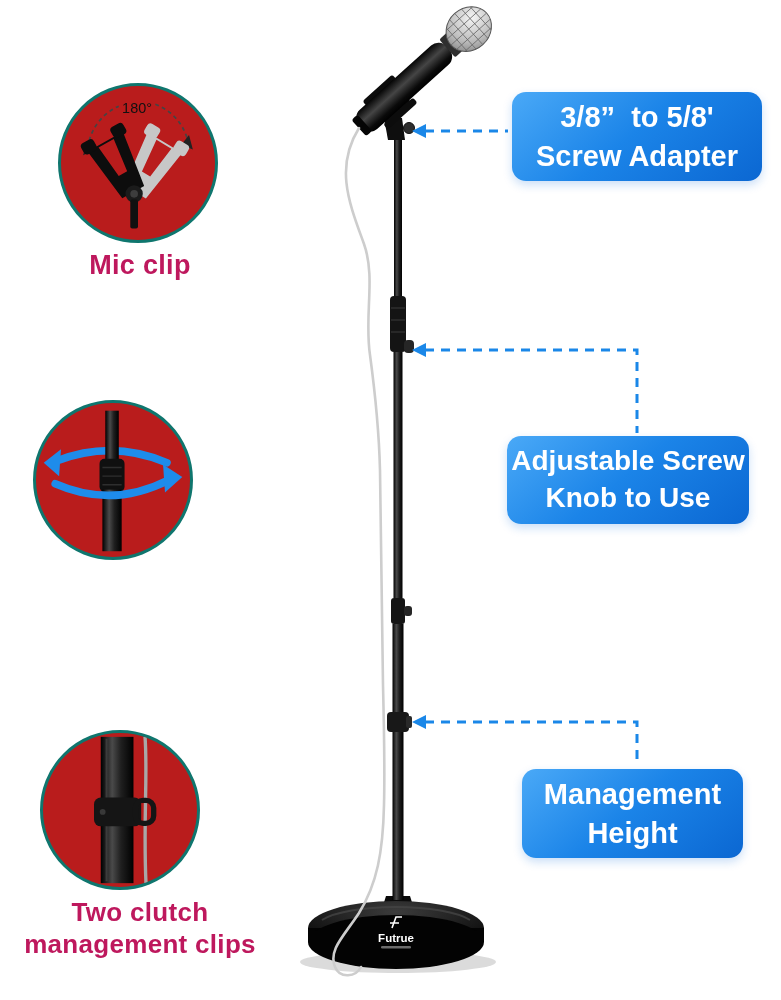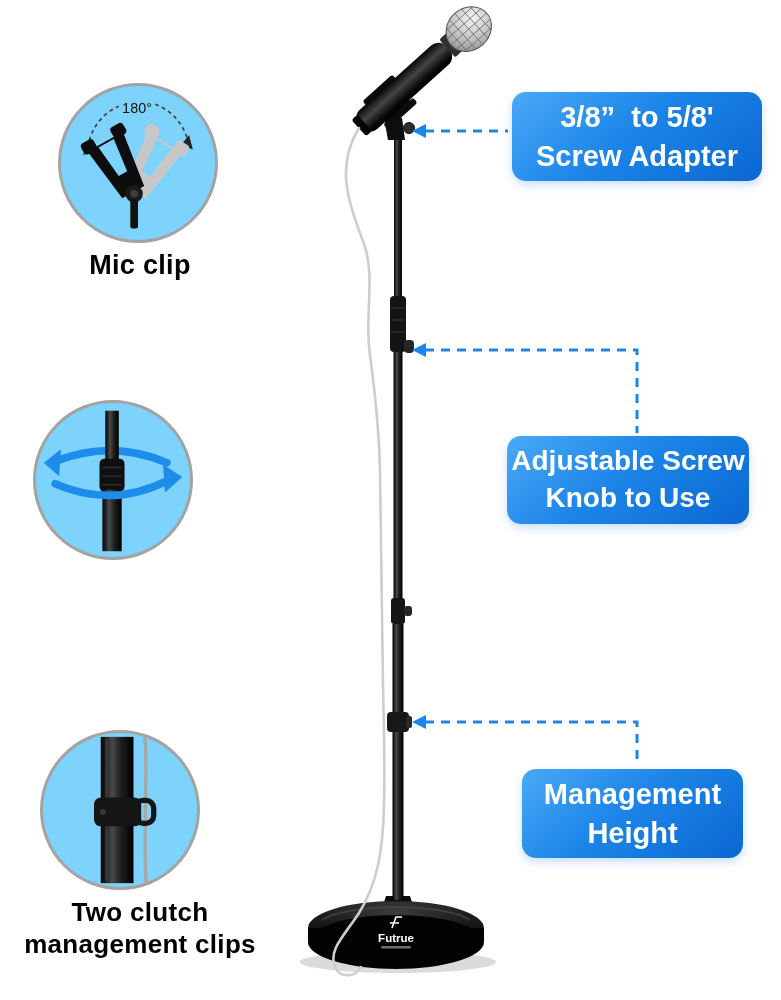--- a/index.html
+++ b/index.html
@@ -4,29 +4,29 @@
 <style>
   html,body { margin:0; padding:0; background:#fff; }
   .canvas {
     position:relative; width:781px; height:1000px; background:#fff;
     overflow:hidden; font-family:"Liberation Sans", sans-serif;
   }
   .stand-svg { position:absolute; left:0; top:0; width:781px; height:1000px; }
 
   .circle {
     position:absolute; width:160px; height:160px; box-sizing:border-box;
-    border:3px solid #a3a3a3; border-radius:50%; background:#7dd3fc; overflow:hidden;
+    border:3px solid #0f766e; border-radius:50%; background:#b91c1c; overflow:hidden;
   }
   .circle svg { width:100%; height:100%; display:block; }
   #circle-1 { left:58px;  top:83px;  }
   #circle-2 { left:33px;  top:400px; }
   #circle-3 { left:40px;  top:730px; }
 
   .caption {
-    position:absolute; font-weight:700; color:#000000; text-align:center;
+    position:absolute; font-weight:700; color:#be185d; text-align:center;
     font-size:27px; letter-spacing:0.3px;
   }
   #caption-1 { left:40px; top:250px; width:200px; }
   #caption-2 { left:15px; top:582px; width:230px; }
   #caption-3 { left:5px;  top:897px; width:270px; font-size:26px; line-height:1.22; }
 
   .feature {
     position:absolute; display:flex; flex-direction:column; align-items:center;
     justify-content:center; color:#fff; font-weight:700; text-align:center;
     border-radius:14px;

